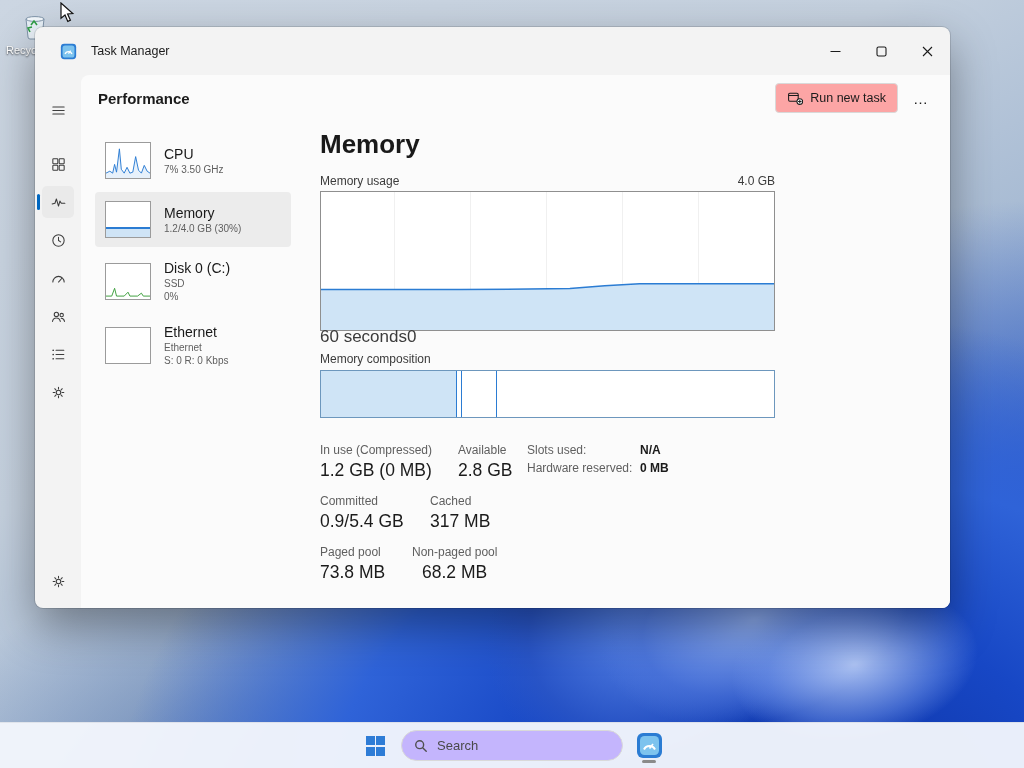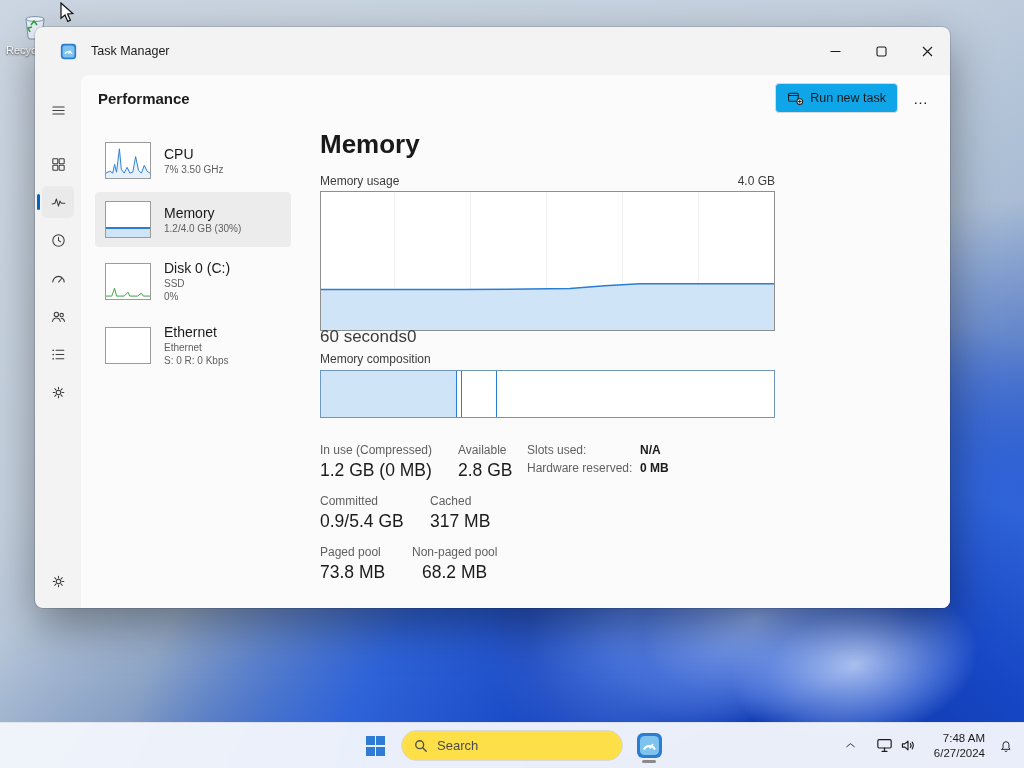--- a/index.html
+++ b/index.html
@@ -43,21 +43,21 @@
   .nav-item.sel::before { content:""; position:absolute; left:2px; top:11px; width:3px; height:16px; border-radius:2px; background:#0067c0; }
   .nav-item.sel .selbg { position:absolute; left:7px; top:3px; width:32px; height:32px; background:#eaeaea; border-radius:5px; }
   .nav-item svg { position:relative; }
   .nav-hamburger { margin-top:16px; margin-bottom:16px; }
   .nav-settings { position:absolute; bottom:8px; left:0; }
 
   .content { position:absolute; left:46px; top:48px; right:0; bottom:0; background:#fbfbfb; border-top-left-radius:8px; }
   .page-header { position:relative; height:46px; display:flex; align-items:center; }
   .page-title { margin-left:17px; font-size:15px; font-weight:700; color:#1b1b1b; }
   .hdr-actions { position:absolute; right:14px; top:8px; display:flex; align-items:center; gap:8px; }
-  .run-btn { display:flex; align-items:center; gap:7px; height:30px; padding:0 11px; border:1px solid #d9d9d9; border-radius:4px; background:#0ea5e9; font-size:12.5px; color:#1b1b1b; }
+  .run-btn { display:flex; align-items:center; gap:7px; height:30px; padding:0 11px; border:1px solid #d9d9d9; border-radius:4px; background:#fca5a5; font-size:12.5px; color:#1b1b1b; }
   .run-btn svg { width:16px; height:16px; stroke:#1b1b1b; stroke-width:1.3; fill:none; stroke-linecap:round; }
   .more-btn { width:30px; height:30px; border-radius:4px; display:flex; align-items:center; justify-content:center; font-size:15px; color:#1b1b1b; letter-spacing:1px; }
 
   .perf-list { position:absolute; left:14px; top:58px; width:196px; }
   .perf-item { position:relative; display:flex; align-items:center; border-radius:4px; padding:9px 8px 9px 10px; margin-bottom:4px; }
   .perf-item.sel { background:#ececec; }
   .mini { width:46px; height:37px; border:1px solid #9b9b9b; background:#fff; position:relative; flex:none; overflow:hidden; }
   .mini svg { position:absolute; inset:0; width:100%; height:100%; }
   .mini .memfill { position:absolute; left:0; right:0; bottom:0; background:#cfe4f6; border-top:2px solid #2b7cd3; }
   .perf-txt { margin-left:13px; min-width:0; }
@@ -85,21 +85,21 @@
   .mini-value { position:absolute; font-size:12px; color:#1b1b1b; white-space:nowrap;font-weight:bold; }
 
   
   .taskbar { position:absolute; left:0; right:0; bottom:0; height:46px; z-index:10;
     background:rgba(242,246,252,.96); border-top:1px solid rgba(0,0,0,.06);
     display:flex; align-items:center; }
   .tb-center { position:absolute; left:50%; transform:translateX(-50%); display:flex; align-items:center; gap:7px; }
   .tb-btn { width:38px; height:38px; border-radius:5px; display:flex; align-items:center; justify-content:center; position:relative; }
   .start-logo { width:19px; height:19px; display:grid; grid-template-columns:9px 9px; grid-template-rows:9px 9px; gap:1.5px; }
   .start-logo i { background:#2e7cd6; }
-  .search-pill { width:222px; height:31px; border-radius:16px; background:#fde047; border:1px solid #d9d9d9;
+  .search-pill { width:222px; height:31px; border-radius:16px; background:#c4b5fd; border:1px solid #d9d9d9;
     display:flex; align-items:center; padding-left:12px; gap:9px; }
   .search-pill svg { width:14px; height:14px; stroke:#4f4f4f; stroke-width:1.6; fill:none; stroke-linecap:round; }
   .search-pill .stext { font-size:13px; color:#4a4a4a; }
   .tm-task-ico { width:27px; height:27px; }
   .open-dot { position:absolute; bottom:2px; left:50%; transform:translateX(-50%); width:14px; height:3px; border-radius:2px; background:#8a8a8a; }
 
   .tb-right { position:absolute; right:10px; display:flex; align-items:center; gap:13px; height:46px; }
   .tb-right svg { stroke:#1b1b1b; fill:none; stroke-width:1.4; stroke-linecap:round; stroke-linejoin:round; }
   .tray-group { display:flex; align-items:center; gap:7px; padding:4px 5px; border-radius:4px; }
   .clock { text-align:right; font-size:11.5px; color:#1b1b1b; line-height:14.5px; }
@@ -351,42 +351,18 @@
         <svg class="tm-task-ico" viewBox="0 0 27 27">
           <rect x="1" y="1" width="25" height="25" rx="6" fill="#2b7cd3"></rect>
           <rect x="4" y="4" width="19" height="19" rx="4.5" fill="#7dc3ee"></rect>
           <path d="M8 17.5 a6 6 0 0 1 11 0" stroke="#fff" stroke-width="2" fill="none"></path>
           <path d="M13.5 16.5 L17 12" stroke="#fff" stroke-width="1.7"></path>
         </svg>
         <span class="open-dot"></span>
       </div>
     </div>
 
-    <div class="tb-right">
-      <svg width="15" height="15" viewBox="0 0 24 24">
-          <path d="M6 14l6-5 6 5"></path>
-        </svg>
-      <div class="tray-group">
-        <svg width="17" height="15" viewBox="0 0 20 18">
-            <rect x="2" y="2" width="16" height="10" rx="1.5"></rect>
-            <path d="M7 16h6M10 12v4"></path>
-          </svg>
-        <svg width="16" height="15" viewBox="0 0 20 18">
-            <path d="M3 7v4h3l4 3.5v-11L6 7z"></path>
-            <path d="M13 6.5a4.5 4.5 0 0 1 0 5"></path>
-            <path d="M15.2 4.8a7.5 7.5 0 0 1 0 8.4"></path>
-          </svg>
-      </div>
-      <div class="clock">
-        <div>7:48 AM</div>
-        <div>6/27/2024</div>
-      </div>
-      <svg width="16" height="16" viewBox="0 0 24 24">
-          <path d="M6 17h12l-1.6-2.4V10a4.4 4.4 0 0 0-8.8 0v4.6L6 17z"></path>
-          <path d="M10.5 19.5a1.6 1.6 0 0 0 3 0"></path>
-        </svg>
-    </div>
   </div>
 
   <svg class="cursor" width="20" height="22" viewBox="0 0 20 22">
     <path d="M3 1 L3 16.2 L7 13 L9.8 19.4 L12.4 18.2 L9.6 12 L14.8 11.6 Z" fill="#fff" stroke="#111" stroke-width="1.2"></path>
   </svg>
 </div>
 
 </body></html>

